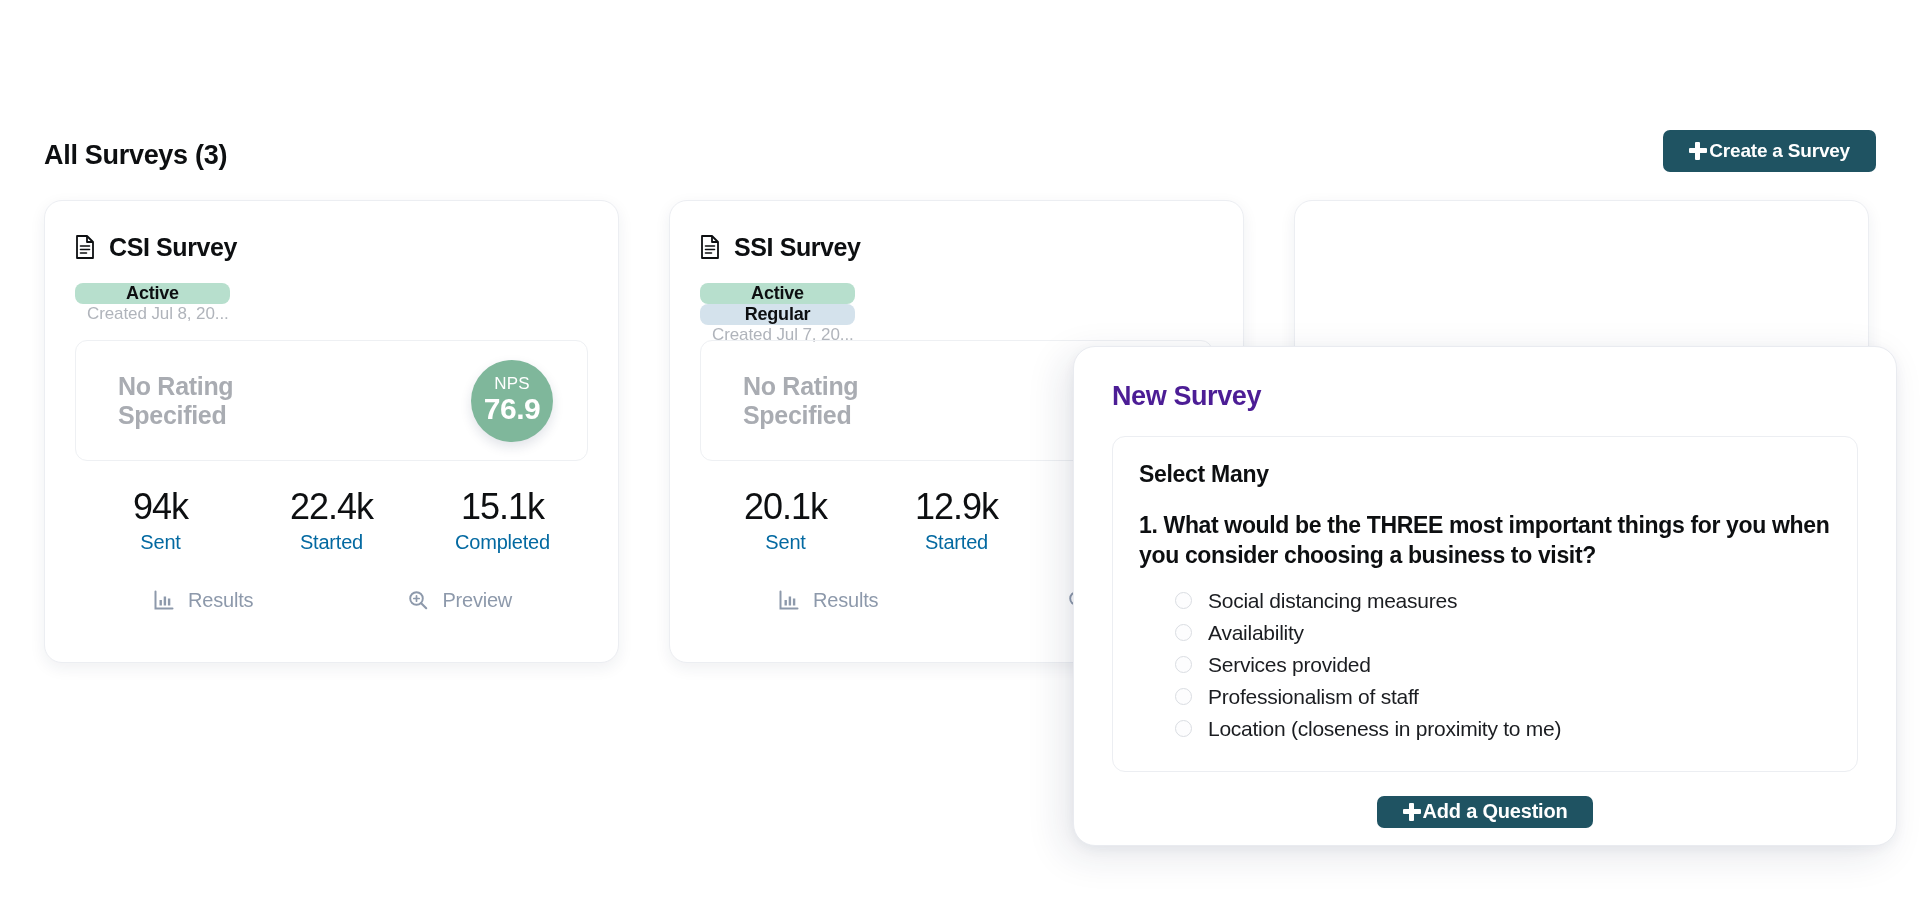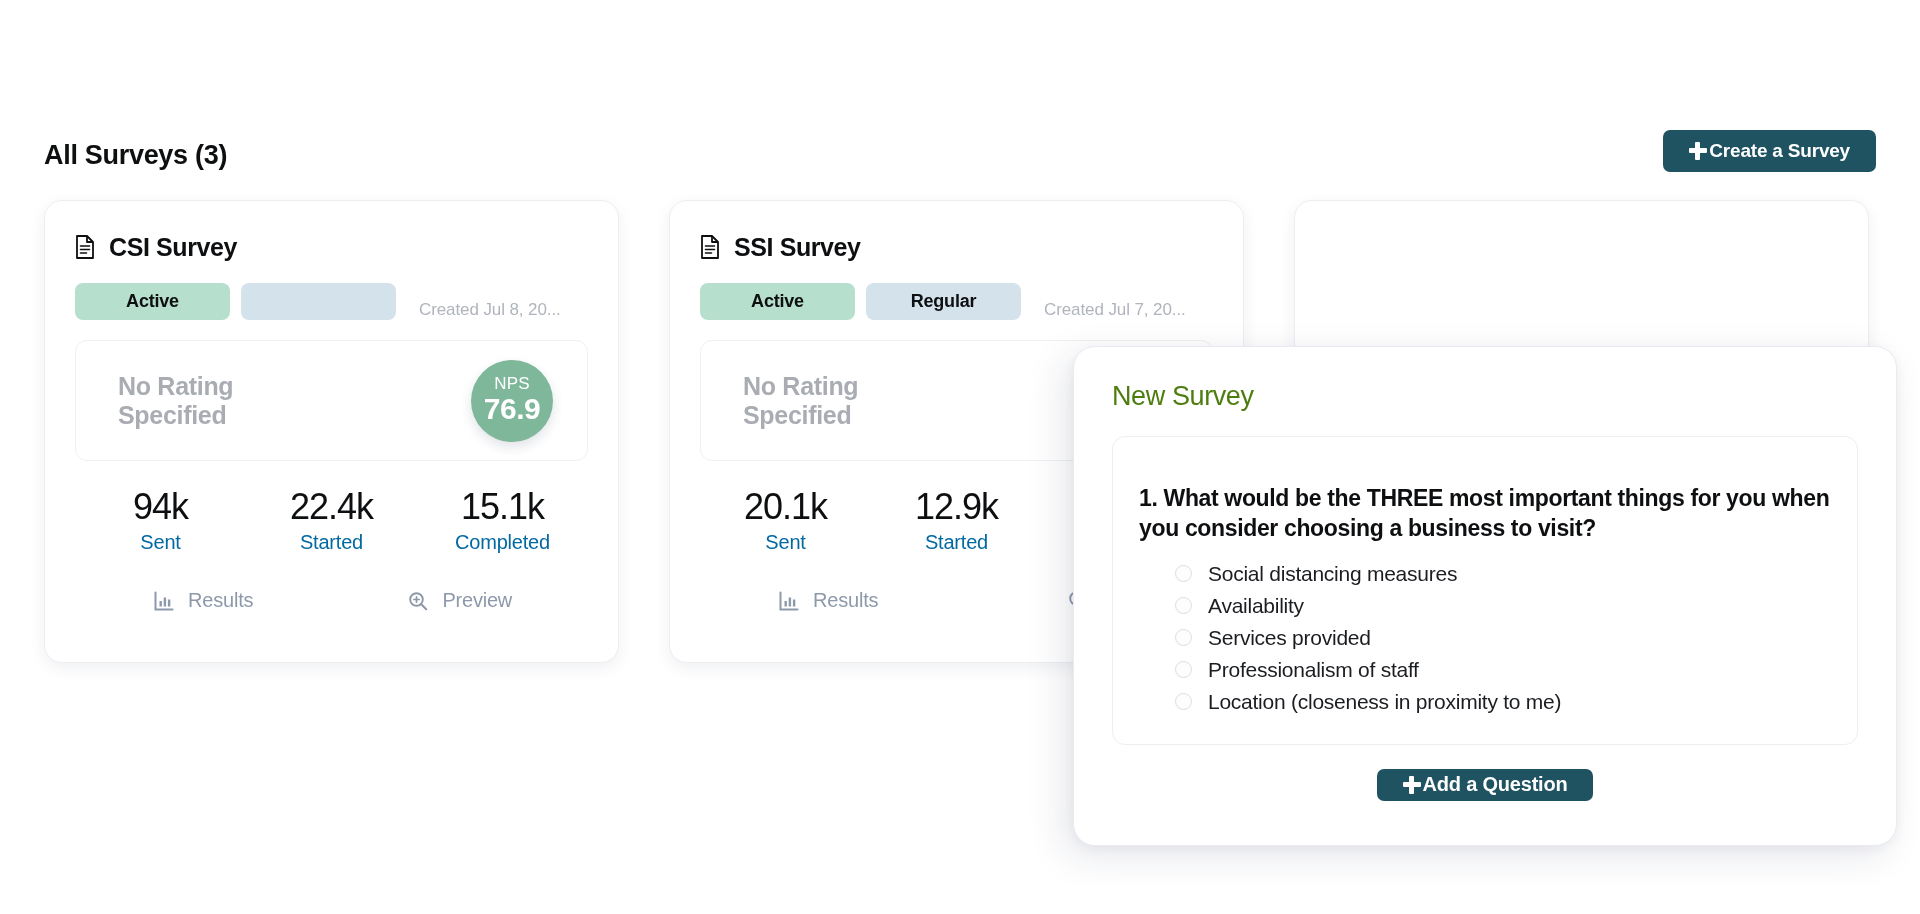--- a/index.html
+++ b/index.html
@@ -114,24 +114,24 @@
 
   .card-title {
     font-size: 25px;
     font-weight: 700;
     color: #0d0f11;
     letter-spacing: -0.4px;
   }
 
   .badge-row {
     display: flex;
-    align-items: flex-end;
-    gap: 11px;
+    align-items: flex-start;
     margin-top: 18px;
     height: 37px;
+    flex-direction: column;
   }
 
   .badge {
     display: flex;
     align-items: center;
     justify-content: center;
     height: 37px;
     min-width: 155px;
     border-radius: 8px;
     font-size: 18px;
@@ -213,21 +213,21 @@
 
   .actions-row {
     display: flex;
     margin-top: 8px;
     height: 46px;
     align-items: center;
   }
   .action-link {
     flex: 1;
     display: flex;
-    align-items: flex-end;
+    align-items: center;
     justify-content: center;
     gap: 13px;
     color: #8d99ab;
     font-size: 20px;
     letter-spacing: -0.2px;
     cursor: pointer;
     background: none;
     border: none;
     font-family: "Liberation Sans", sans-serif;
   }
@@ -242,22 +242,22 @@
     height: 500px;
     background: #ffffff;
     border: 1px solid #e9ebf0;
     border-radius: 22px;
     box-shadow: -10px 10px 38px rgba(24, 39, 75, 0.11), 0 3px 12px rgba(24,39,75,0.05);
     padding: 34px 38px;
   }
 
   .modal-title {
     font-size: 27px;
-    font-weight: 400;
-    color: #4d7c0f;
+    font-weight: 700;
+    color: #4c1d95;
     letter-spacing: -0.4px;
   }
 
   .question-card {
     margin-top: 24px;
     border: 1px solid #eceef2;
     border-radius: 13px;
     padding: 24px 26px 26px 26px;
   }
 
@@ -453,20 +453,21 @@
       </div>
     </div>
 
     <div class="survey-card" id="card-third"></div>
   </div>
 
   <div id="new-survey-modal">
     <div class="modal-title">New Survey</div>
 
     <div class="question-card">
+      <div class="question-type">Select Many</div>
       <div class="question-text">1. What would be the THREE most important things for you when you consider choosing a business to visit?</div>
 
       <ul class="options-list">
         <li class="option-item">
           <span class="radio-mark"></span>
           <span class="option-label">Social distancing measures</span>
         </li>
         <li class="option-item">
           <span class="radio-mark"></span>
           <span class="option-label">Availability</span>

